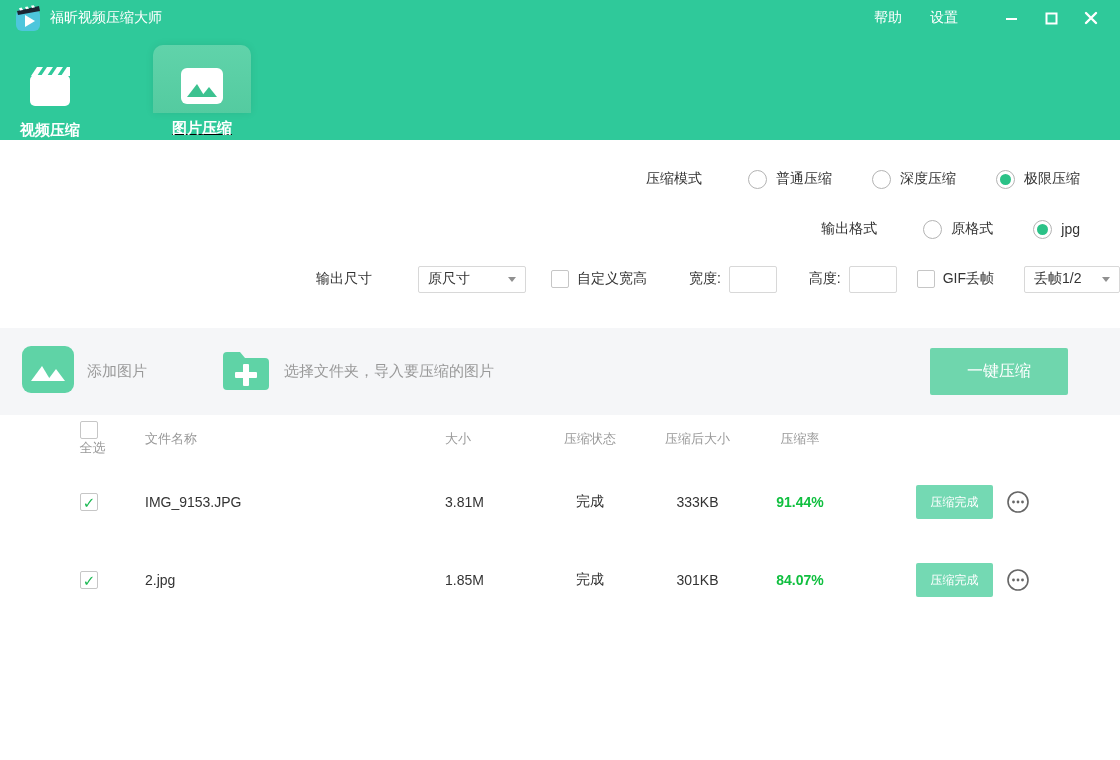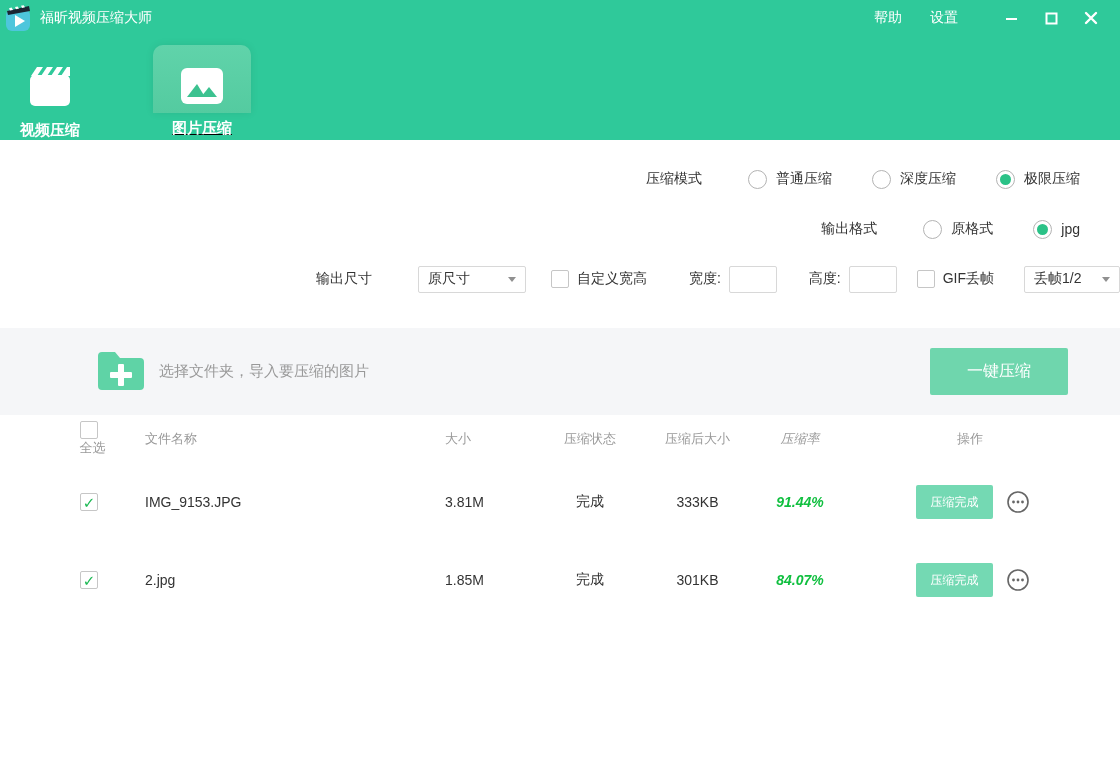--- a/index.html
+++ b/index.html
@@ -1,20 +1,20 @@
 <!DOCTYPE html>
 <html><head>
 <meta charset="utf-8">
 <style>
   * { margin:0; padding:0; box-sizing:border-box; }
   html,body { width:1120px; height:760px; background:#fff; overflow:hidden;
               font-family:"Liberation Sans","DejaVu Sans",sans-serif; }
 
   
-  .titlebar { height:36px; background:#2FC99A; display:flex; align-items:center; padding:0 14px 0 4px; }
+  .titlebar { height:36px; background:#2FC99A; display:flex; align-items:center; padding:0 14px 0 14px; }
   .appicon { width:28px; height:28px; position:relative; margin-right:8px; flex:0 0 auto; }
   .app-title { color:#fff; font-size:14px; }
   .titlebar-spacer { flex:1; }
   .titlebar-link { color:#fff; font-size:14px; margin-right:28px; cursor:pointer; }
   .win-btn { width:30px; height:24px; display:flex; align-items:center; justify-content:center; margin-left:10px; cursor:pointer; }
 
   
   .tabstrip { height:104px; background:#2FC99A; display:flex; }
   .tab { width:100px; height:104px; display:flex; flex-direction:column; align-items:center; padding-top:30px; cursor:pointer; }
   .tab-label { color:#fff; font-size:15px; font-weight:bold; margin-top:9px; }
@@ -55,21 +55,21 @@
   
   .table { background:#fff; }
   .trow { display:flex; align-items:center; padding-left:33px; }
   .thead { height:48px; color:#999; font-size:13px; }
   .tbody-row { height:78px; font-size:14px; color:#333; }
   .c1 { width:112px; display:flex; align-items:center;flex-direction:column; }
   .c2 { width:290px; }
   .c3 { width:110px; padding-left:10px; }
   .c4 { width:90px;  text-align:center; }
   .c5 { width:125px; text-align:center; }
-  .c6 { width:80px;  text-align:center;font-style:italic; }
+  .c6 { width:80px;  text-align:center; }
   .c7 { flex:1; display:flex; align-items:center; }
   .thead .c1 .cb-label { color:#999; font-size:13px; margin-left:7px; }
   .ops-header { margin-left:117px; }
   .ratio-val { color:#10BF3F; font-weight:bold; }
   .row-action-btn { margin-left:76px; width:77px; height:34px; background:#74D9B3; color:#fff; border:none;
                     border-radius:2px; font-size:12px; cursor:pointer; }
   .dots-btn { margin-left:13px; width:24px; height:24px; cursor:pointer; display:flex; align-items:center; }
 </style>
 </head>
 <body>
@@ -177,20 +177,30 @@
     <span class="cb-label">GIF丢帧</span>
     <div class="select frame-select">
       <span>丢帧1/2</span>
       <span class="caret"></span>
     </div>
   </div>
 
 </div>
 
 <div class="addbar">
+  <div class="tool-btn">
+    <span>
+      <svg width="52" height="47" viewBox="0 0 52 47">
+        <rect x="0" y="0" width="52" height="47" rx="9" fill="#5FD3A6"></rect>
+        <polygon points="9,35 20,20 29,35" fill="#ffffff"></polygon>
+        <polygon points="25,35 34,23 43,35" fill="#ffffff"></polygon>
+      </svg>
+    </span>
+    <span class="tool-label">添加图片</span>
+  </div>
   <div class="tool-btn folder-group">
     <span>
       <svg width="50" height="44" viewBox="0 0 50 44">
         <path d="M2 8 Q2 4 6 4 L19 4 L24 10 L44 10 Q48 10 48 14 L48 38 Q48 42 44 42 L6 42 Q2 42 2 38 Z" fill="#5FD3A6"></path>
         <rect x="22" y="16" width="6" height="22" rx="1" fill="#ffffff"></rect>
         <rect x="14" y="24" width="22" height="6" rx="1" fill="#ffffff"></rect>
       </svg>
     </span>
     <span class="tool-label">选择文件夹，导入要压缩的图片</span>
   </div>
@@ -202,23 +212,20 @@
   <div class="trow thead">
     <div class="c1">
       <span class="checkbox"></span>
       <span class="cb-label">全选</span>
     </div>
     <div class="c2">文件名称</div>
     <div class="c3">大小</div>
     <div class="c4">压缩状态</div>
     <div class="c5">压缩后大小</div>
     <div class="c6">压缩率</div>
-    <div class="c7">
-        <span class="ops-header">操作</span>
-      </div>
   </div>
 
   <div class="trow tbody-row">
     <div class="c1">
       <span class="checkbox checked"></span>
     </div>
     <div class="c2">IMG_9153.JPG</div>
     <div class="c3">3.81M</div>
     <div class="c4">完成</div>
     <div class="c5">333KB</div>

